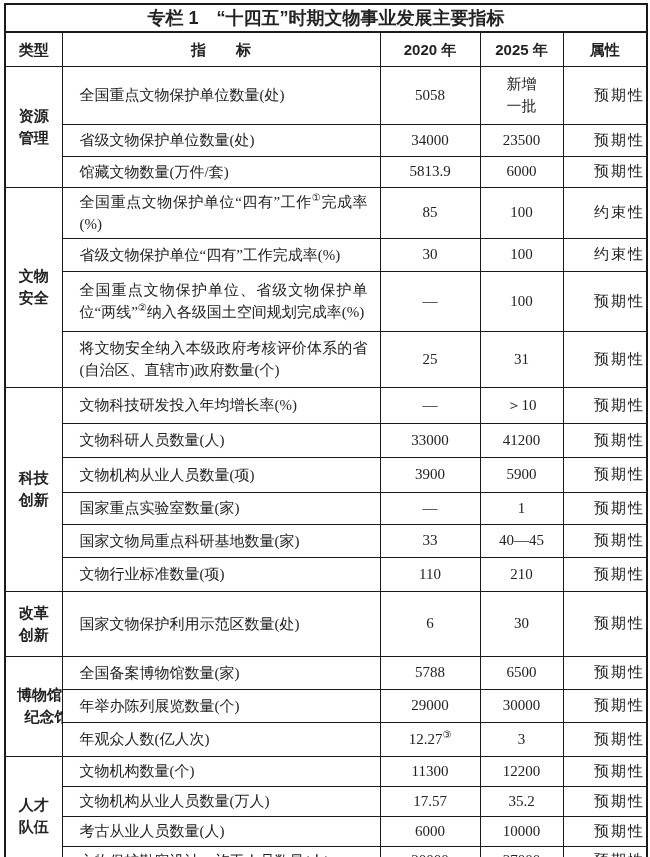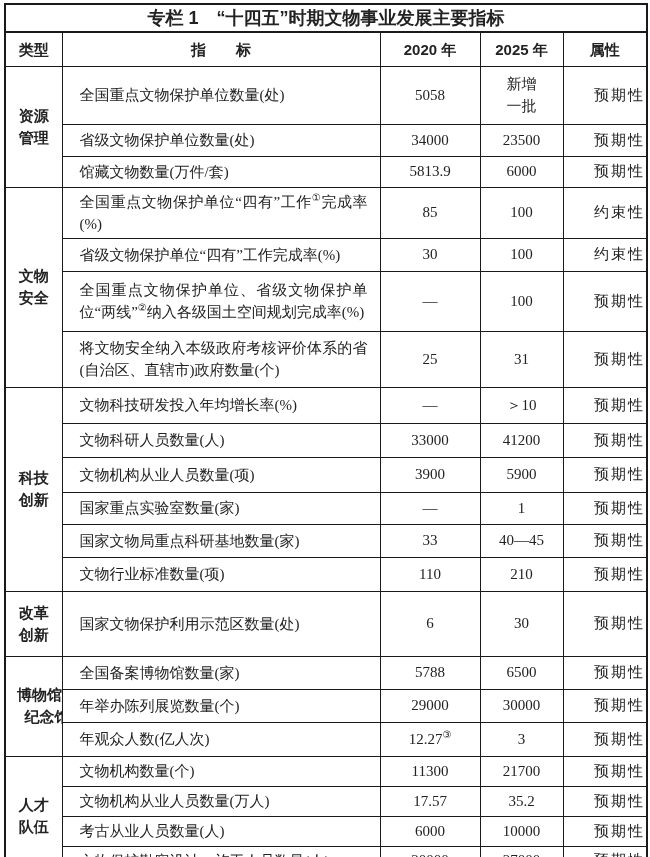--- a/index.html
+++ b/index.html
@@ -206,21 +206,21 @@
     <td class="num">3</td>
     <td class="attr">预期性</td>
   </tr>
 
   <tr style="height:30px">
     <td class="type-cell" rowspan="4">
             <div class="tdiv">人才队伍</div>
           </td>
     <td class="ind"><span>文物机构数量(个)</span></td>
     <td class="num">11300</td>
-    <td class="num">21700</td>
+    <td class="num">12200</td>
     <td class="attr">预期性</td>
   </tr>
   <tr style="height:30px">
     <td class="ind"><span>文物机构从业人员数量(万人)</span></td>
     <td class="num">17.57</td>
     <td class="num">35.2</td>
     <td class="attr">预期性</td>
   </tr>
   <tr style="height:30px">
     <td class="ind"><span>考古从业人员数量(人)</span></td>

